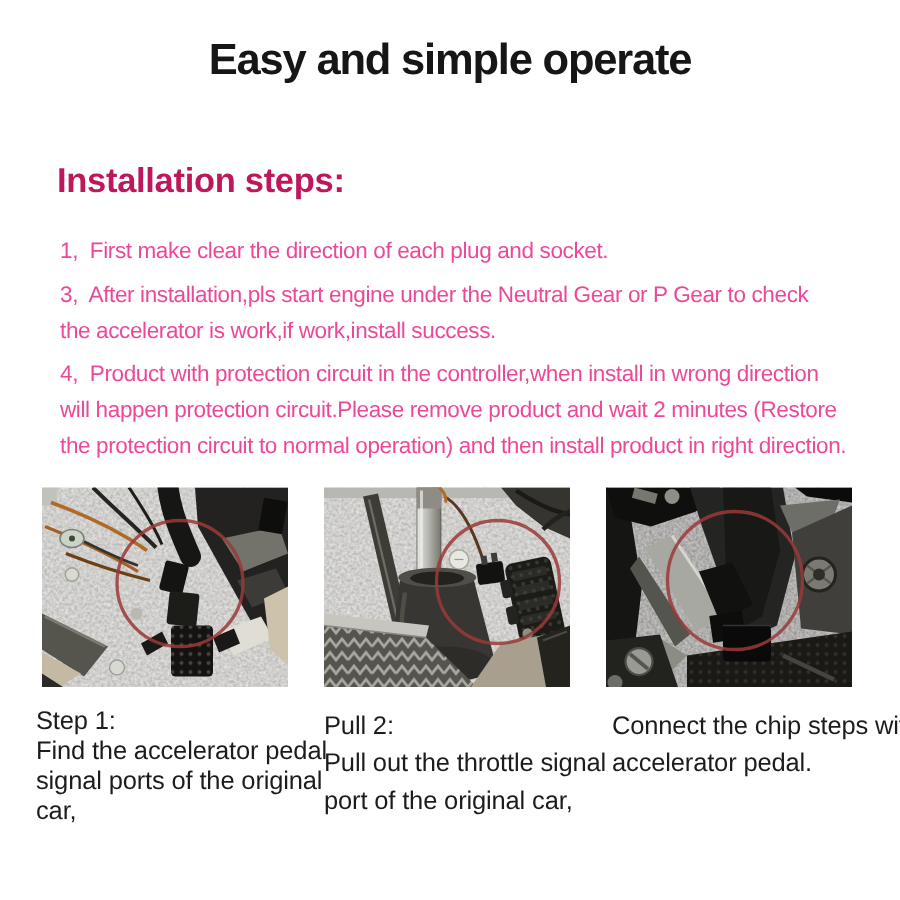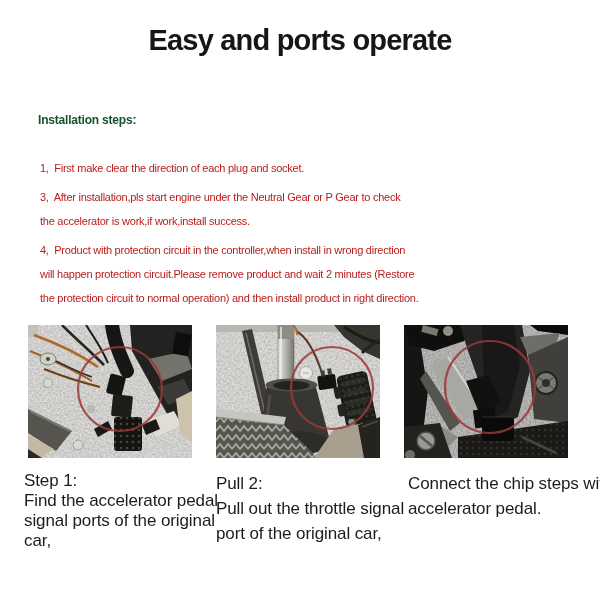--- a/index.html
+++ b/index.html
@@ -16,33 +16,33 @@
     margin-top: 24px;
     text-align: center;
     font-size: 29px;
     font-weight: 700;
     letter-spacing: -0.8px;
     line-height: 33px;
     color: #161616;
   }
   .heading {
     margin: 52px 14px 0 38px;
-    font-size: 12px;
+    font-size: 23px;
     font-weight: 700;
     letter-spacing: -0.2px;
     line-height: 23px;
-    color: #14532d;
+    color: #be185d;
   }
   .items { margin: 24px 0 0 40px; }
   .item {
-    font-size: 11px;
+    font-size: 15px;
     letter-spacing: -0.25px;
     line-height: 24px;
     white-space: pre;
-    color: #b91c1c;
+    color: #ec4899;
   }
   .item + .item { margin-top: 5px; }
 
   .photos {
     margin-top: 15px;
     padding: 0 28px;
     display: flex;
     gap: 24px;
   }
   .photo { width: 164px; height: 133px; flex: 0 0 auto; }
@@ -92,21 +92,21 @@
     <linearGradient id="shaftGrad" x1="0" y1="0" x2="1" y2="0">
       <stop offset="0" stop-color="#e8e8e4"></stop>
       <stop offset="0.45" stop-color="#b9b9b3"></stop>
       <stop offset="1" stop-color="#76766f"></stop>
     </linearGradient>
   </defs>
 </svg>
 
 <div class="page">
 
-  <div class="title">Easy and ports operate</div>
+  <div class="title">Easy and simple operate</div>
 
   <div class="heading">Installation steps:</div>
 
   <div class="items">
     <div class="item">1,  First make clear the direction of each plug and socket.</div>
     <div class="item">3,  After installation,pls start engine under the Neutral Gear or P Gear to check
 the accelerator is work,if work,install success.</div>
     <div class="item">4,  Product with protection circuit in the controller,when install in wrong direction
 will happen protection circuit.Please remove product and wait 2 minutes (Restore
 the protection circuit to normal operation) and then install product in right direction.</div>

